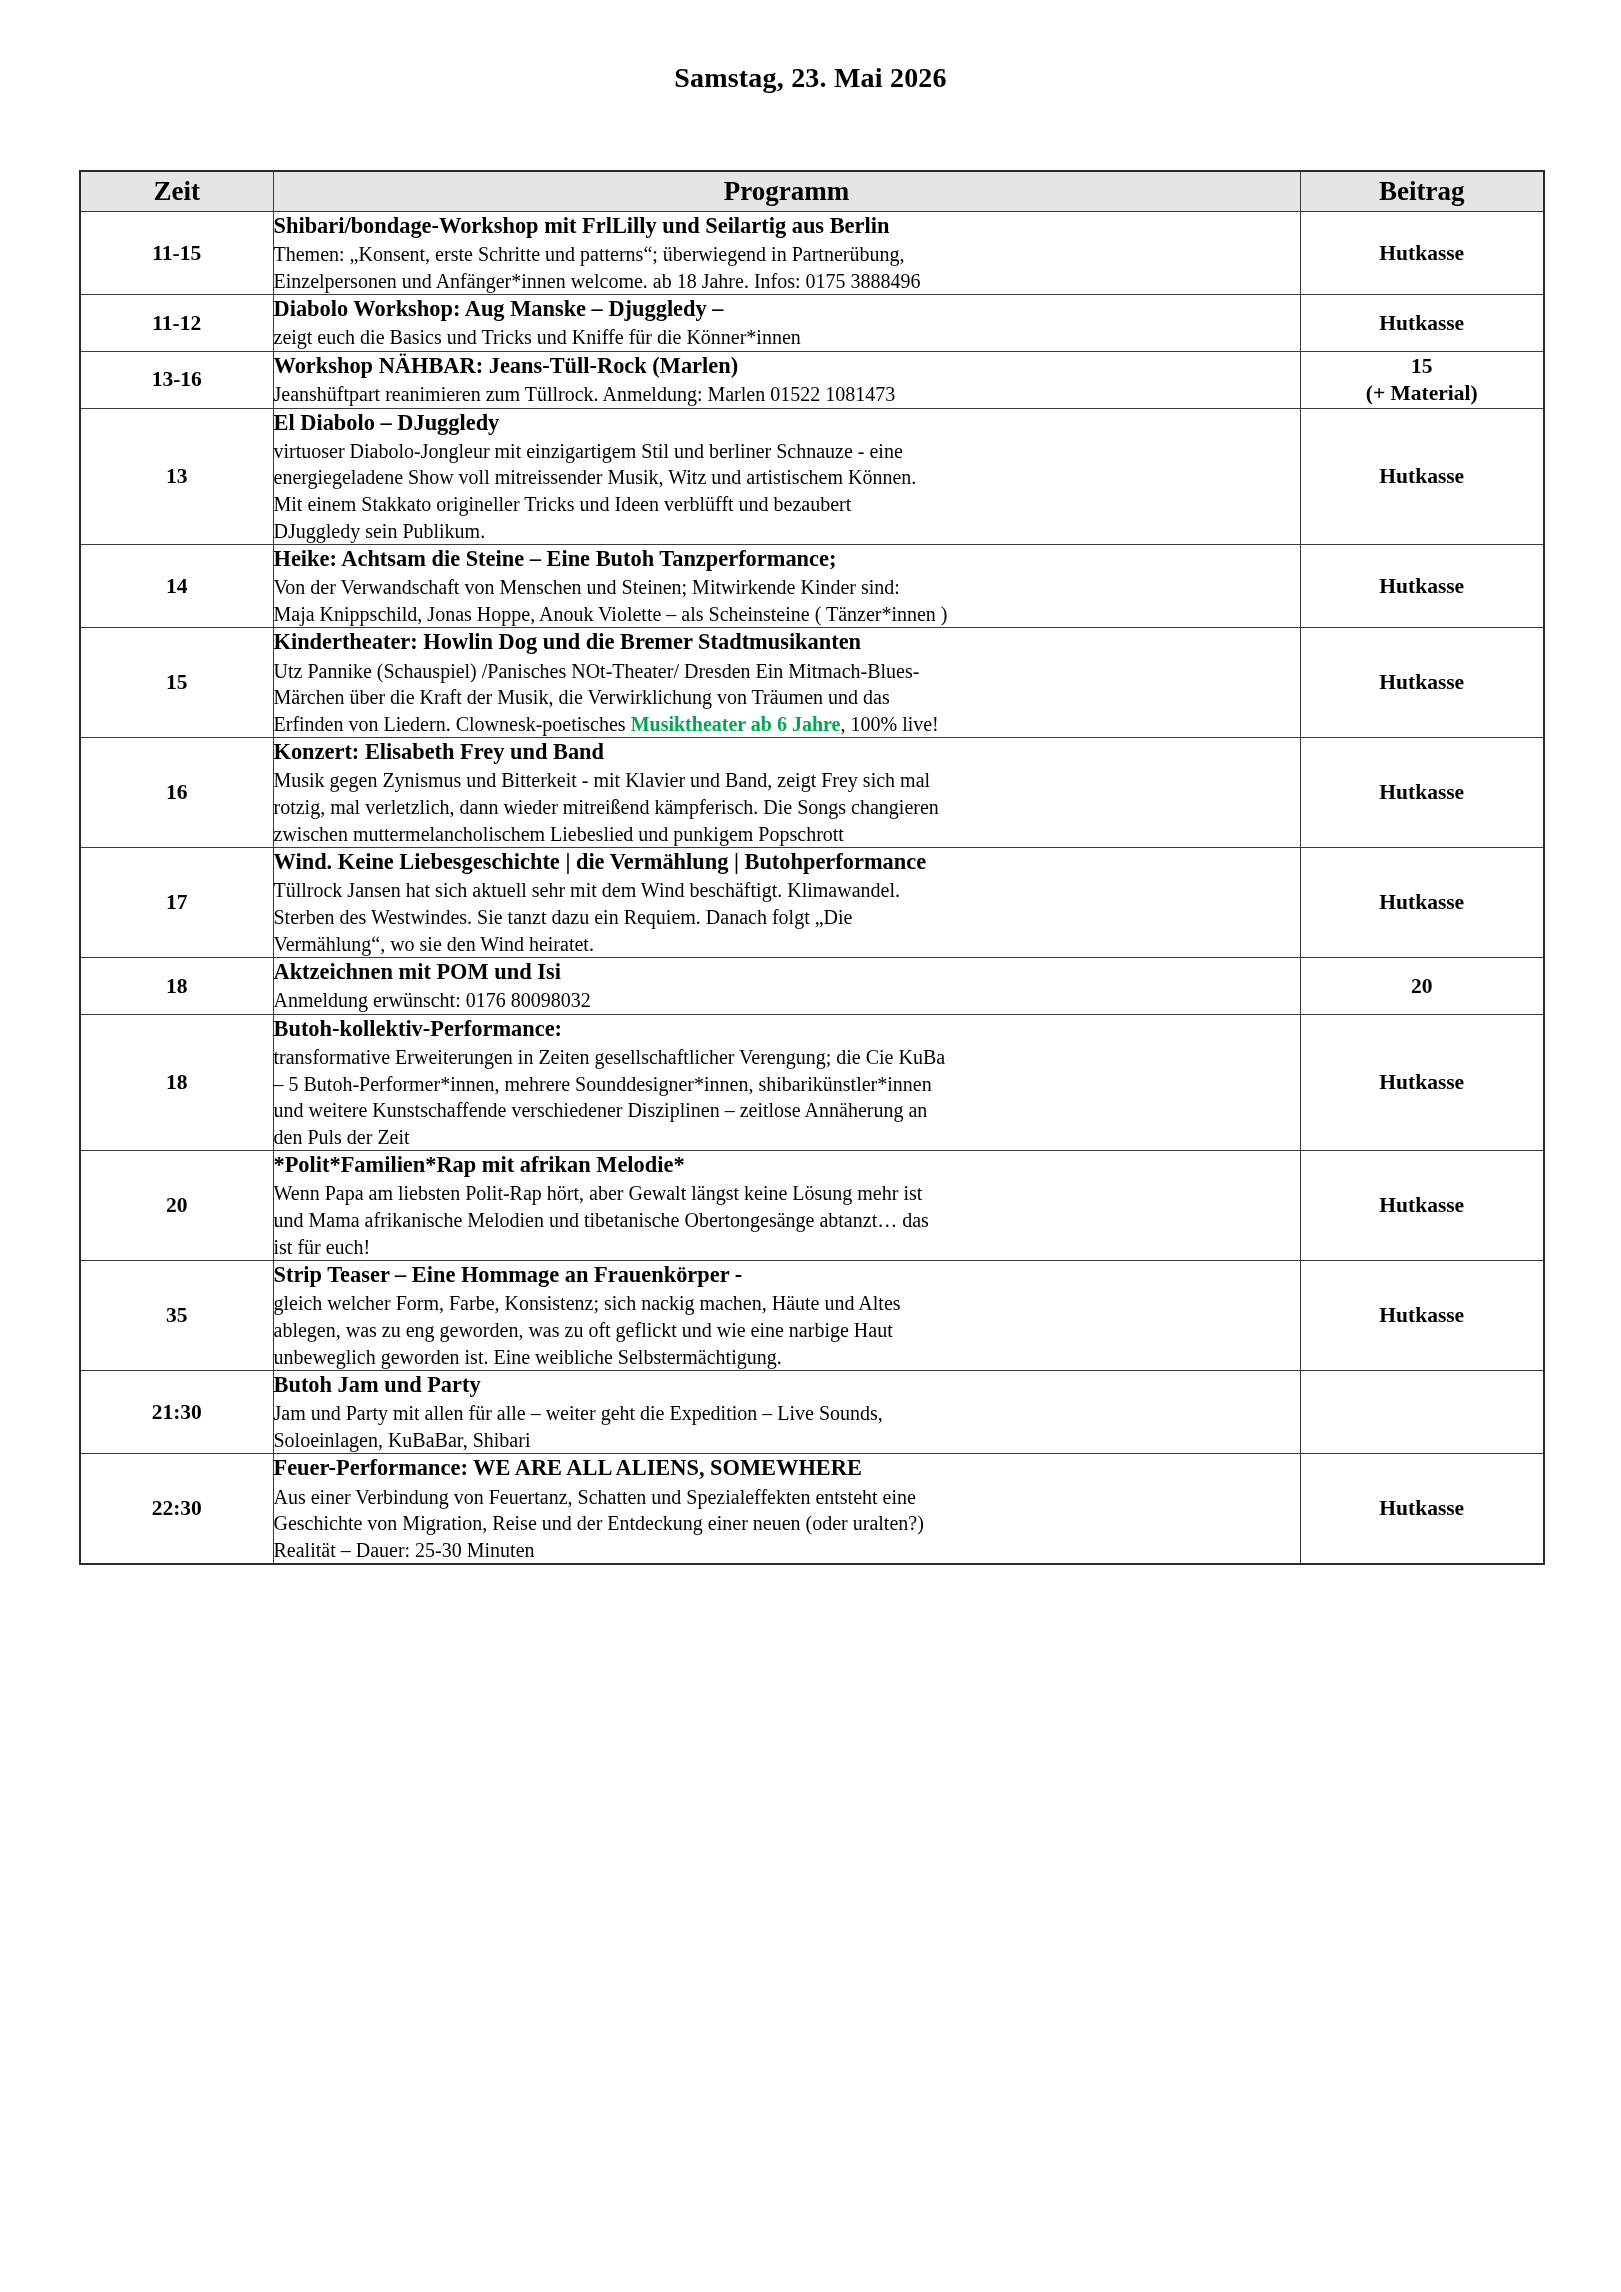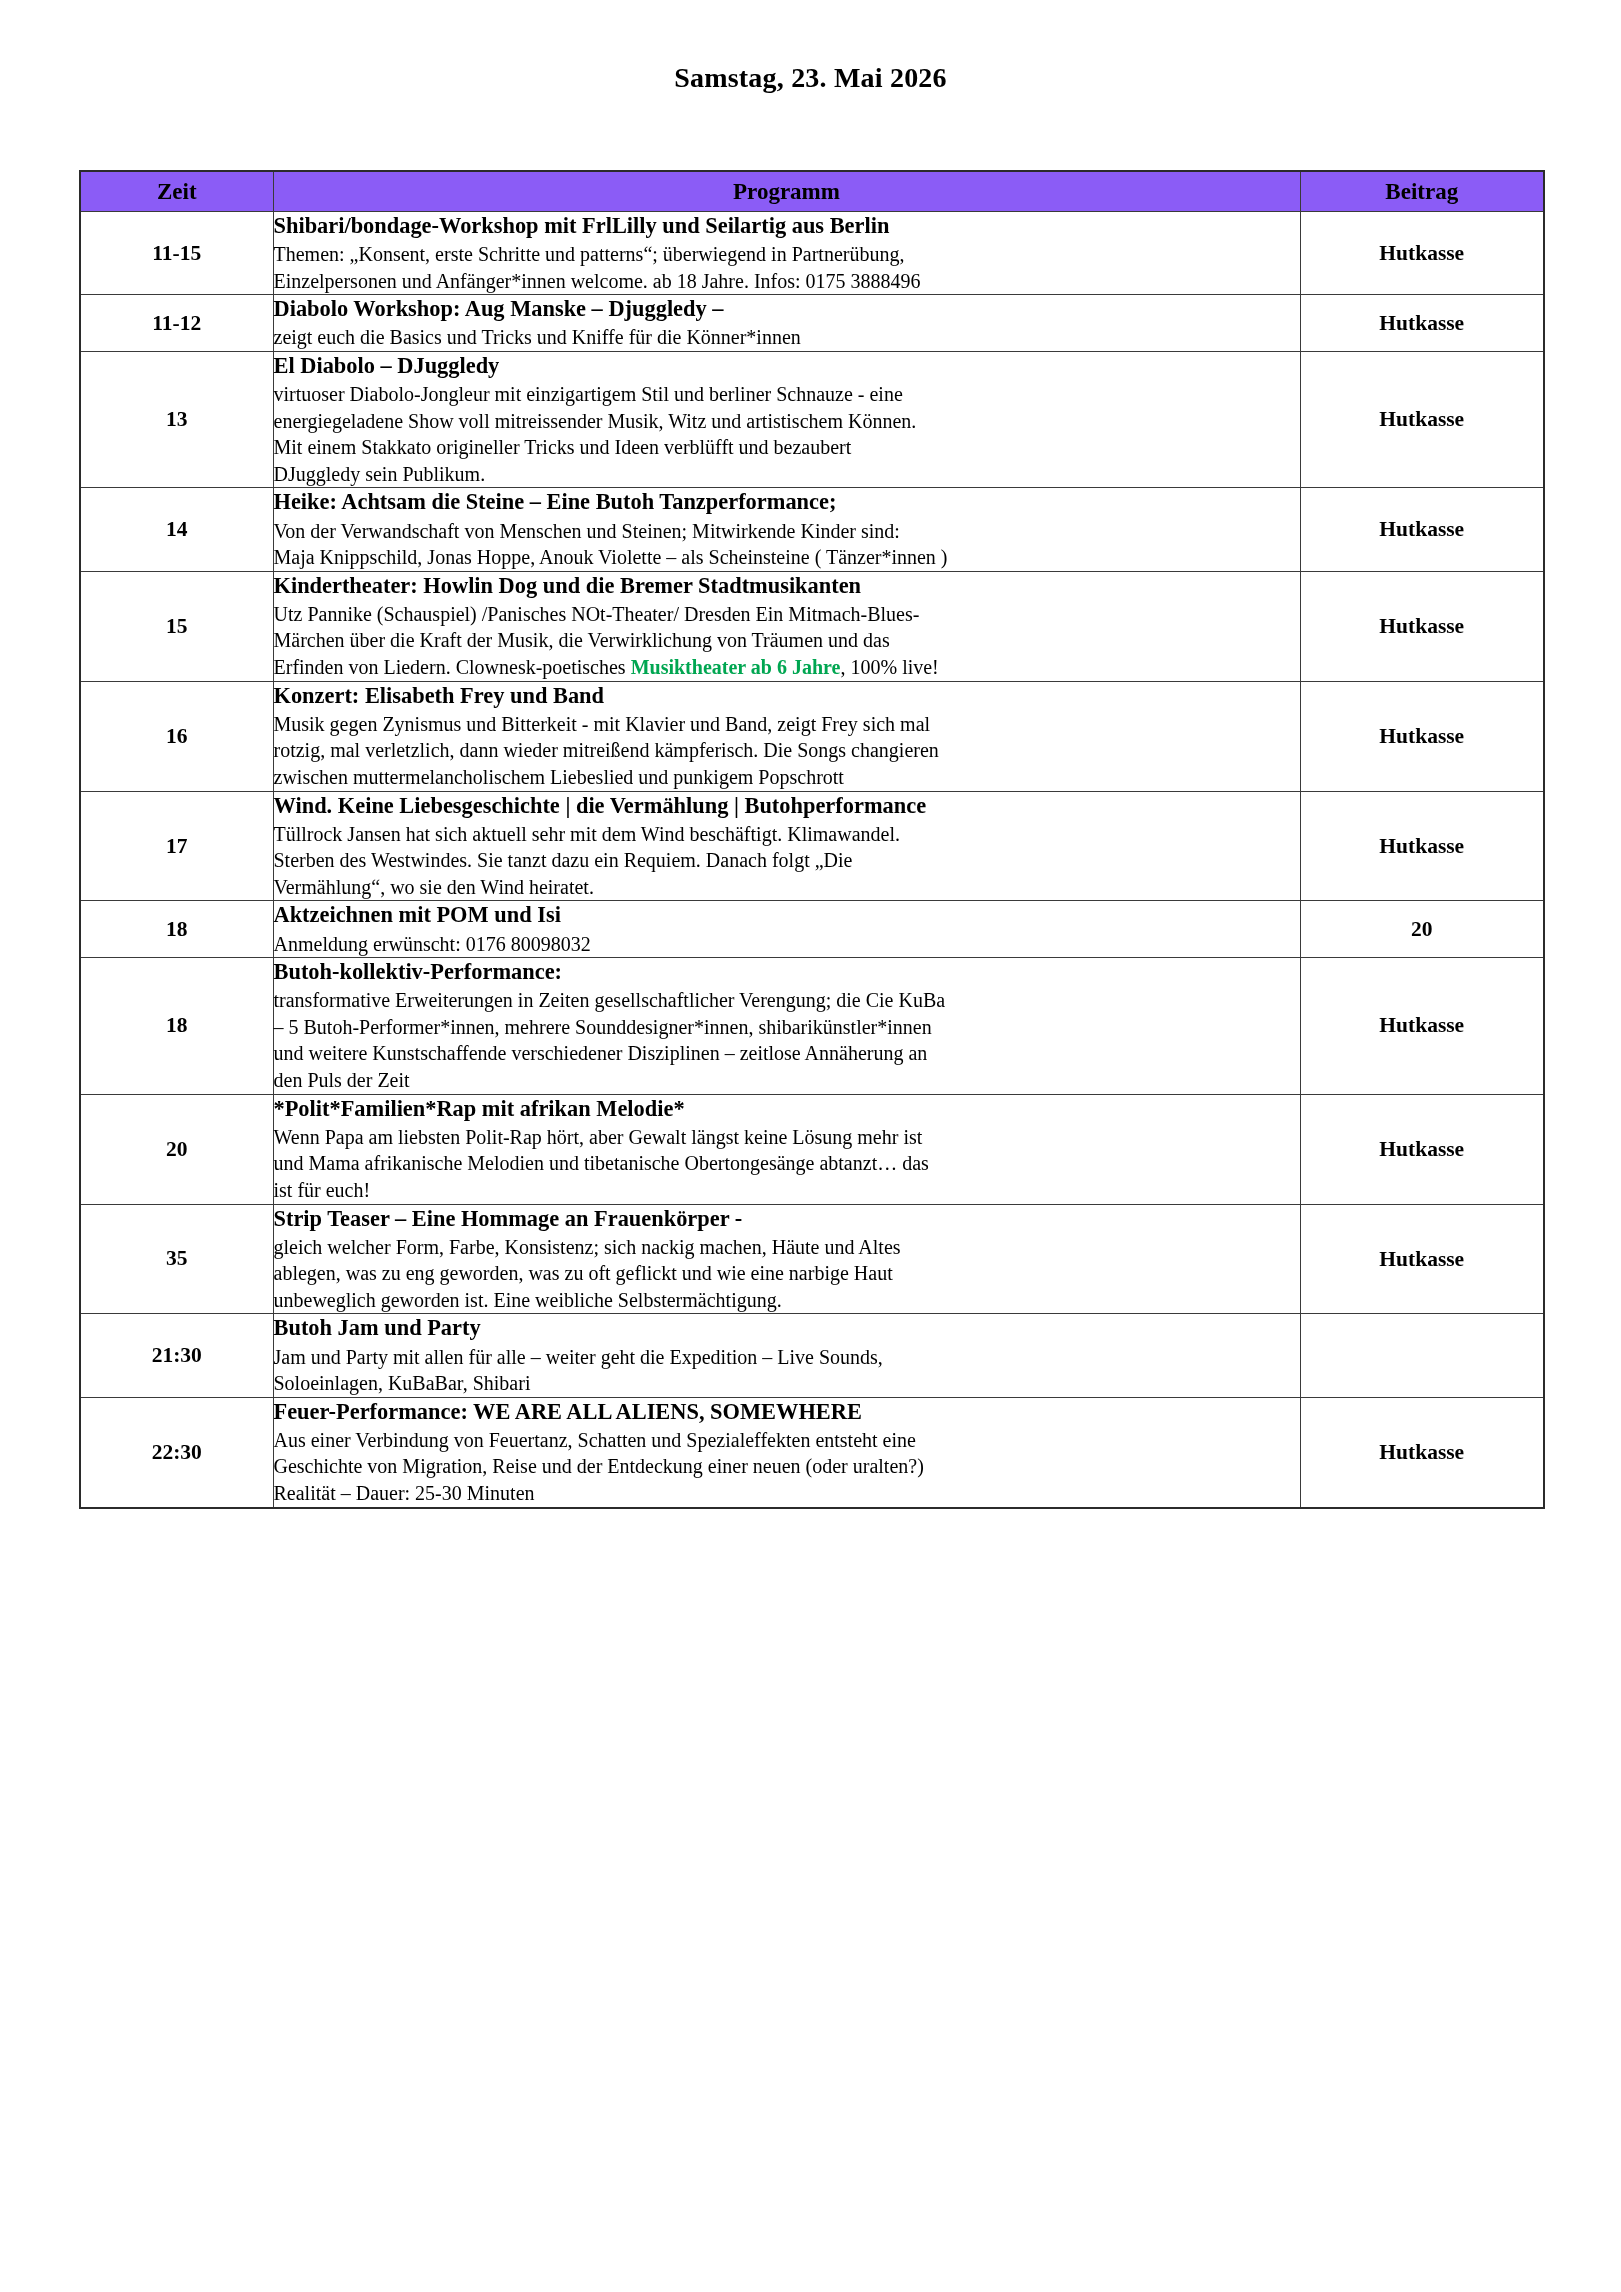--- a/index.html
+++ b/index.html
@@ -49,23 +49,23 @@
   table.program col.col-prog    { width: 1027px; }
   table.program col.col-beitrag { width: 244px; }
 
   table.program th,
   table.program td {
     border: 1.2px solid #3a3a3a;
     vertical-align: middle;
     padding: 0;
   }
   thead th {
-    background: #8b5cf6;
-    font-weight: bold;
-    font-size: 23px;
+    background: #e5e5e5;
+    font-weight: bold;
+    font-size: 27px;
     text-align: center;
     height: 39px;
     line-height: 39px;
     padding: 0 3.6px;
     border-bottom: 2.2px solid #2b2b2b;
     border-top: 2.2px solid #2b2b2b;
   }
   td.zeit {
     text-align: center;
     font-weight: bold;
@@ -146,20 +146,30 @@
             <td class="zeit">11-12</td>
             <td class="prog">
               <div class="p-title">Diabolo Workshop: Aug Manske – Djuggledy –</div>
               <div class="p-desc">
                 <span class="line">zeigt euch die Basics und Tricks und Kniffe für die Könner*innen</span>
               </div>
             </td>
             <td class="beitrag"><span>Hutkasse</span></td>
           </tr>
           <tr>
+            <td class="zeit">13-16</td>
+            <td class="prog">
+              <div class="p-title">Workshop NÄHBAR: Jeans-Tüll-Rock (Marlen)</div>
+              <div class="p-desc">
+                <span class="line">Jeanshüftpart reanimieren zum Tüllrock. Anmeldung: Marlen 01522 1081473</span>
+              </div>
+            </td>
+            <td class="beitrag"><span>15</span><span class="beitrag-sub">(+ Material)</span></td>
+          </tr>
+          <tr>
             <td class="zeit">13</td>
             <td class="prog">
               <div class="p-title">El Diabolo – DJuggledy</div>
               <div class="p-desc">
                 <span class="line">virtuoser Diabolo-Jongleur mit einzigartigem Stil und berliner Schnauze - eine</span>
                 <span class="line">energiegeladene Show voll mitreissender Musik, Witz und artistischem Können.</span>
                 <span class="line">Mit einem Stakkato origineller Tricks und Ideen verblüfft und bezaubert</span>
                 <span class="line">DJuggledy sein Publikum.</span>
               </div>
             </td>

